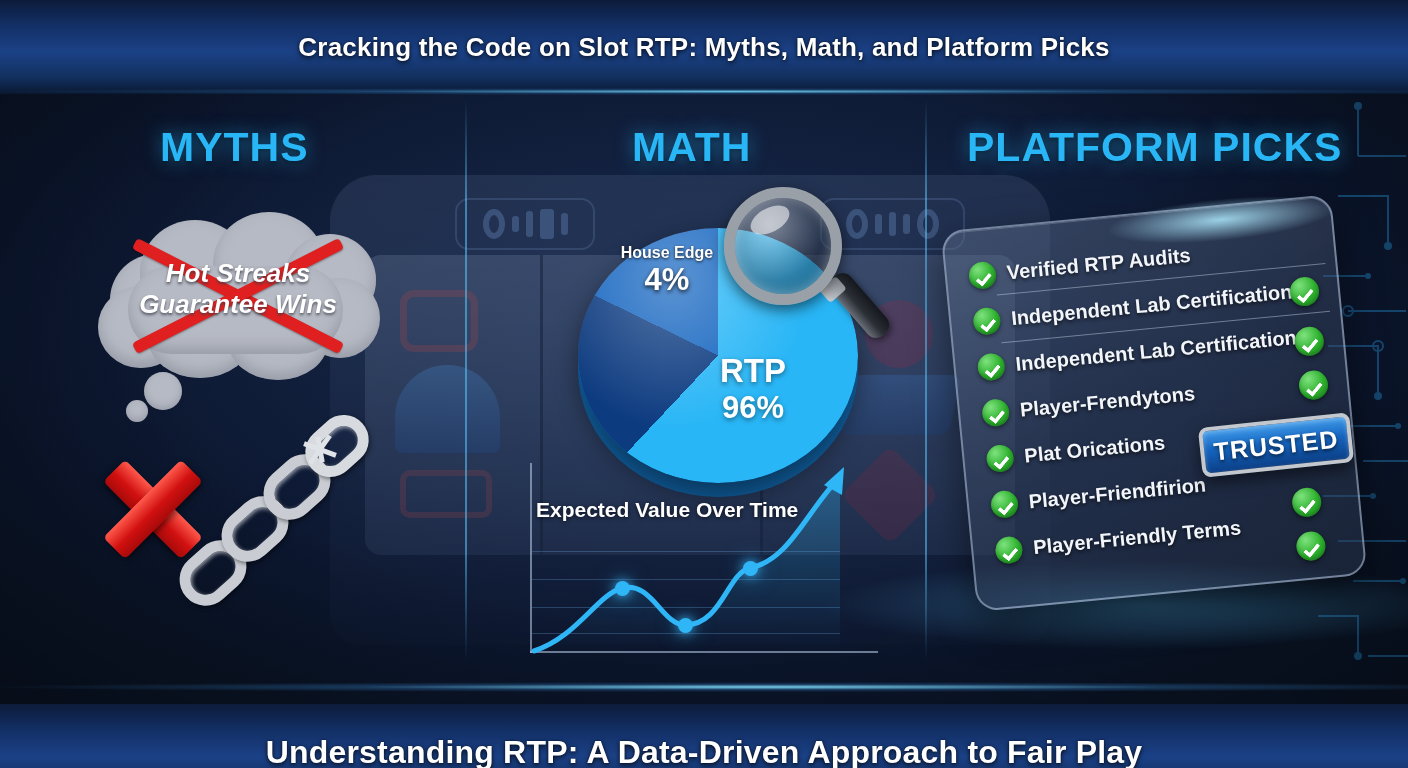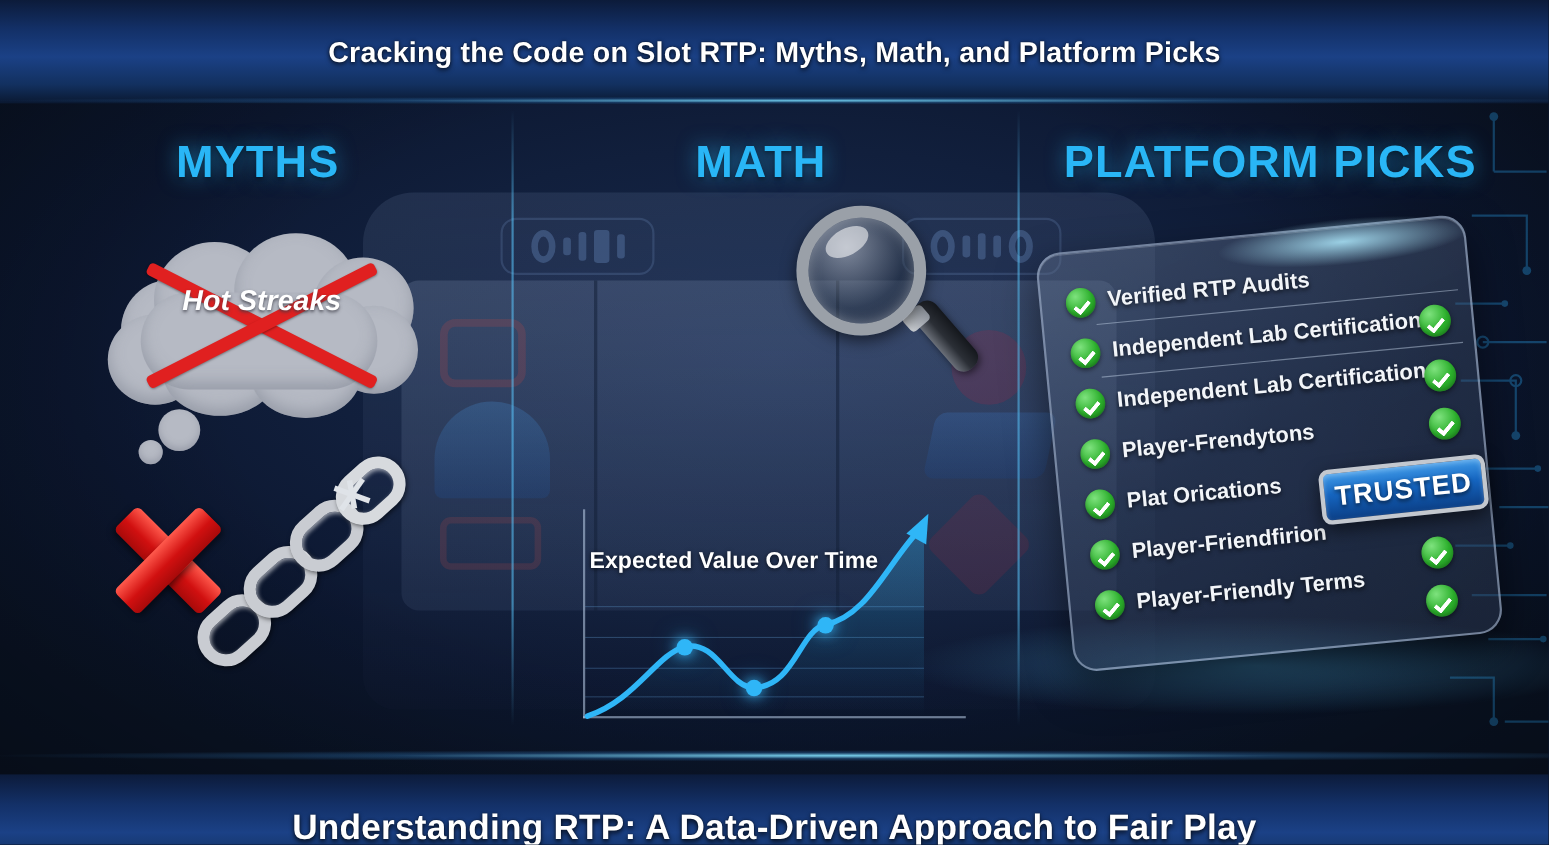--- a/index.html
+++ b/index.html
@@ -252,40 +252,52 @@
     <div class="cl" style="left:10px;  top:74px;  width:86px;  height:82px;"></div>
     <div class="cl" style="left:60px;  top:86px;  width:104px; height:80px;"></div>
     <div class="cl" style="left:140px; top:90px;  width:100px; height:78px;"></div>
     <div class="cl" style="left:40px;  top:54px;  width:215px; height:88px; border-radius:46px;"></div>
 
     <div class="cross" style="left:34px; top:78px; width:232px; height:12px; transform:rotate(27deg);"></div>
     <div class="cross" style="left:34px; top:78px; width:232px; height:12px; transform:rotate(-27deg);"></div>
 
     <div class="cloud-text">
       <div>Hot Streaks</div>
+      <div>Guarantee Wins</div>
     </div>
   </div>
   <div class="bub" style="left:144px; top:372px; width:38px; height:38px;"></div>
   <div class="bub" style="left:126px; top:400px; width:22px; height:22px;"></div>
 
   <div class="xmark">
     <div class="xbar" style="transform:rotate(45deg);"></div>
     <div class="xbar" style="transform:rotate(-45deg);"></div>
   </div>
 
   <div class="chain">
     <div class="link" style="left:2px;   top:122px; width:72px;  height:52px; transform:rotate(-42deg);"></div>
     <div class="link" style="left:44px;  top:78px;  width:72px;  height:52px; transform:rotate(-42deg);"></div>
     <div class="link" style="left:86px;  top:36px;  width:72px;  height:52px; transform:rotate(-42deg);"></div>
     <div class="link" style="left:128px; top:-4px;  width:68px;  height:50px; transform:rotate(-42deg); border-color:#d7dade;"></div>
     <div class="spark" style="left:128px; top:22px; width:34px; height:5px; transform:rotate(20deg);"></div>
     <div class="spark" style="left:128px; top:22px; width:34px; height:5px; transform:rotate(-55deg);"></div>
     <div class="spark" style="left:132px; top:22px; width:26px; height:5px; transform:rotate(80deg);"></div>
   </div>
 
+  <div class="pie-wrap">
+    <div class="pie-depth"></div>
+    <div class="pie">
+      <div class="pie-fill" id="pieFill" style="background: conic-gradient(rgb(41, 182, 246) 0deg, rgb(41, 182, 246) 223.2deg, rgb(13, 59, 128) 223.2deg, rgb(13, 59, 128) 296deg, rgb(21, 101, 192) 296deg, rgb(21, 101, 192) 360deg);"></div>
+    </div>
+    <div class="pie-gloss"></div>
+    <div class="lbl-house">House Edge</div>
+    <div class="lbl-house-val">4%</div>
+    <div class="lbl-rtp">RTP</div>
+    <div class="lbl-rtp-val">96%</div>
+  </div>
 
   <div class="mag">
     <div class="mag-handle"></div>
     <div class="mag-collar"></div>
     <div class="mag-ring"></div>
   </div>
 
   <div class="chart">
     <div class="chart-title">Expected Value Over Time</div>
     <div class="grid-l" style="top:96px"></div>

